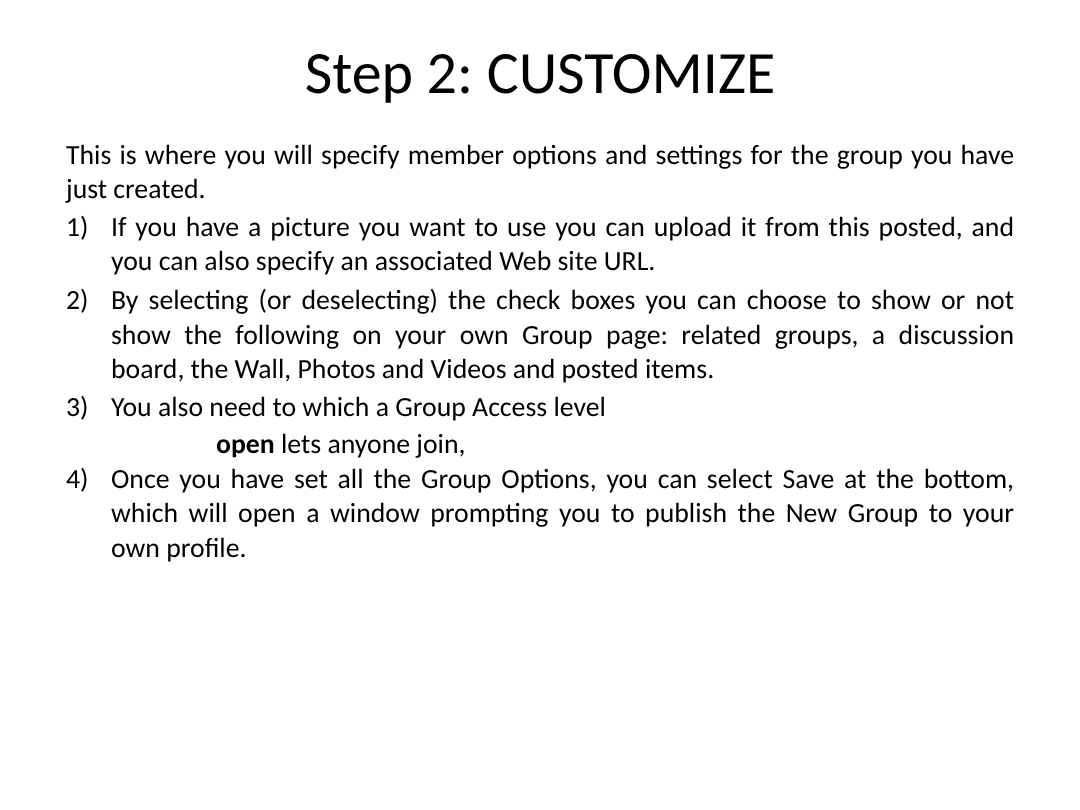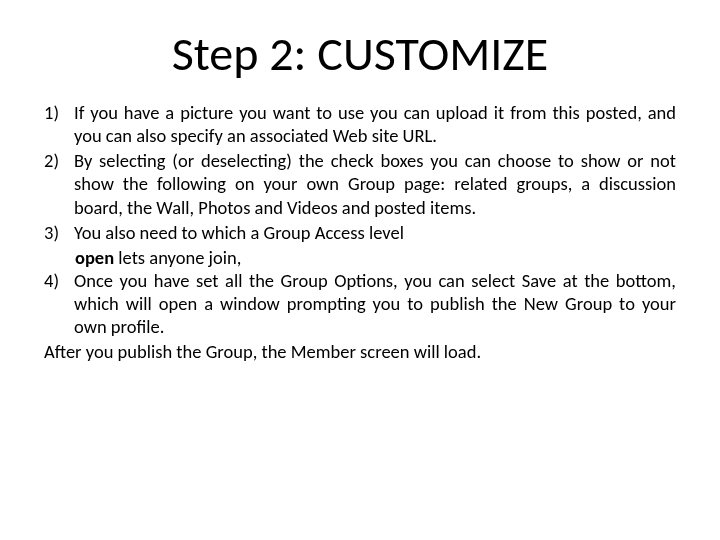--- a/index.html
+++ b/index.html
@@ -1,34 +1,35 @@
 <!DOCTYPE html>
 <html><head>
 <meta charset="utf-8">
 <style>
   html,body{margin:0;padding:0;width:720px;height:540px;background:#fff;font-family:Calibri,"Segoe UI",Arial,sans-serif;color:#000}
   .slide{box-sizing:border-box;width:720px;height:540px;padding:24px 44px 24px 44px}
-  .title{font-size:48px;text-align:center;margin:0 0 18px 0;font-weight:400;letter-spacing:0}
+  .title{font-size:40px;text-align:center;margin:0 0 18px 0;font-weight:400;letter-spacing:0}
   .body{font-size:18.5px;line-height:1.25;text-align:justify}
   .intro{margin:0 0 2px 0}
   .list{margin:0;padding:0;list-style:none}
   .li{display:flex;margin:0 0 2px 0}
   .num{flex:0 0 30px}
   .txt{flex:1}
-  .sub{margin-left:31px;text-align:justify}
+  .sub{margin-left:100px;text-align:justify}
   .b{font-weight:700}
   .i{}
   .outro{margin:2px 0 0 0}
 </style>
 </head>
 <body>
 
 <div class="slide">
   <h1 class="title">Step 2: CUSTOMIZE</h1>
   <div class="body">
+    <p class="intro">This is where you will specify member options and settings for the group you have just created.</p>
     <ul class="list">
       <li class="li">
         <span class="num">1)</span>
         <span class="txt">If you have a picture you want to use you can upload it from this posted, and you can also specify an associated Web site URL.</span>
       </li>
       <li class="li">
         <span class="num">2)</span>
         <span class="txt"><span>By selecting (or deselecting) the check boxes you can choose to show or not show the following on your own Group page: </span><span class="i">related groups, a discussion board, the Wall, Photos and Videos and posted items.</span></span>
       </li>
       <li class="li">
@@ -36,15 +37,14 @@
         <span class="txt">You also need to which a Group Access level</span>
       </li>
     </ul>
     <div class="sub"><span class="b">open</span><span> lets anyone join,</span></div>
     <ul class="list">
       <li class="li">
         <span class="num">4)</span>
         <span class="txt">Once you have set all the Group Options, you can select Save at the bottom, which will open a window prompting you to publish the New Group to your own profile.</span>
       </li>
     </ul>
-    <p class="outro">After you publish the Group, the Member screen will load.</p>
   </div>
 </div>
 
 </body></html>

